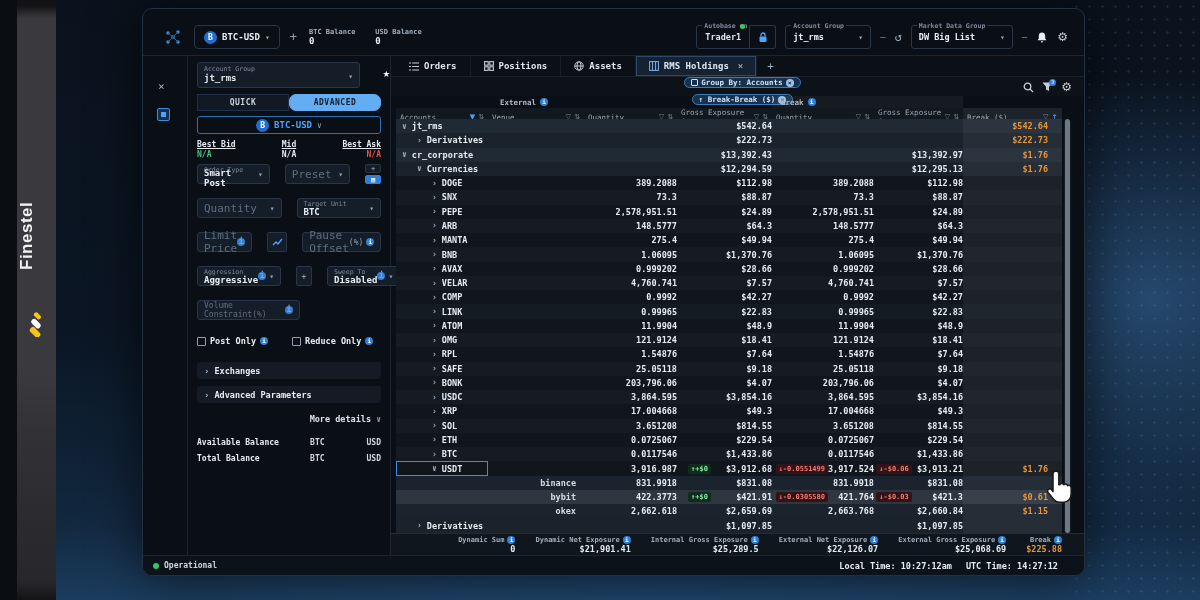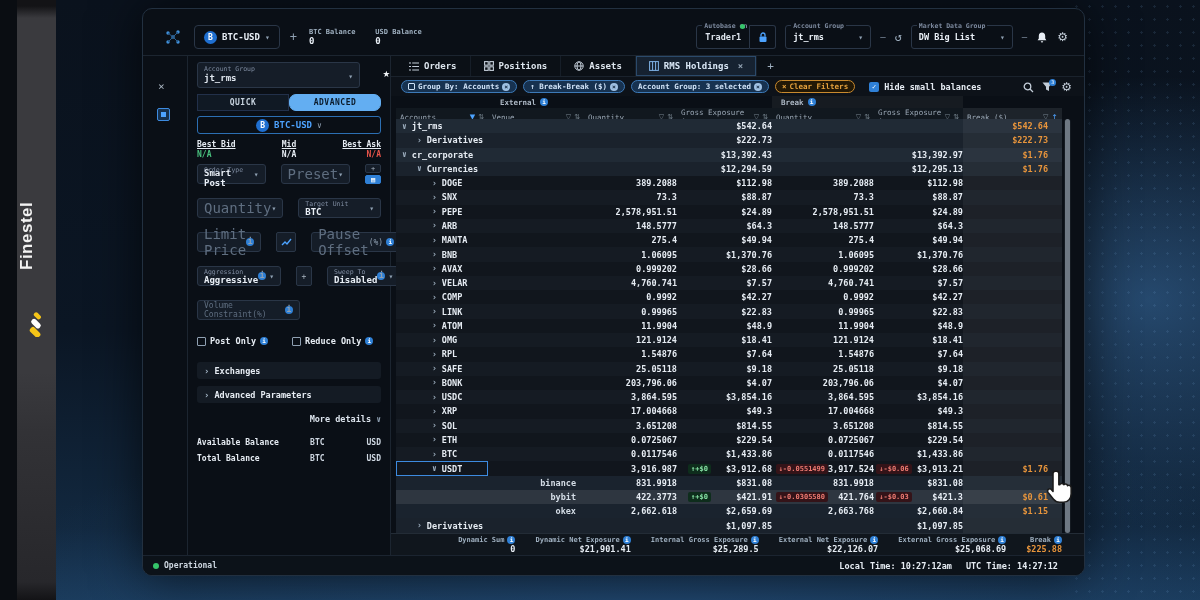--- a/index.html
+++ b/index.html
@@ -54,21 +54,21 @@
   .side-strip { position:absolute; left:0; top:46px; bottom:20px; width:45px; border-right:1px solid #1c2530; border-top:1px solid #1c2530; }
   .strip-x { position:absolute; left:15px; top:24px; color:#aab6c2; font-size:11px; }
   .strip-sq { position:absolute; left:14px; top:52px; width:13px; height:13px; border:1px solid #3d8be0; border-radius:2px; background:#16314e; display:flex; align-items:center; justify-content:center; }
   .strip-sq i { width:5px; height:5px; background:#4da3ff; display:block; }
 
   
   .opanel { position:absolute; left:45px; top:46px; bottom:20px; width:203px; border-right:1px solid #1c2530; border-top:1px solid #1c2530; padding:0 9px; }
   .fld { position:relative; background:#151d28; border:1px solid #2a3647; border-radius:3px; display:flex; align-items:center; padding:0 6px; }
   .fld .lbl { position:absolute; top:1px; left:6px; font-size:6.5px; color:#7e8ba0; }
   .fld .val { font-size:9px; font-weight:700; color:#eaf0f7; margin-top:7px; }
-  .fld .ph { font-size:14px; color:#5f6e80; }
+  .fld .ph { font-size:11px; color:#5f6e80; }
   .fld .dd { margin-left:auto; color:#8fa0b2; font-size:8px; }
   .inf { display:inline-block; width:8px; height:8px; border-radius:50%; background:#2f80d6; color:#fff; font-size:6px; line-height:8px; text-align:center; font-weight:700; font-style:normal; flex:none; }
   .row2 { position:absolute; left:9px; right:9px; display:flex; gap:15px; }
   .acct-fld { position:absolute; left:9px; top:6px; width:163px; height:26px; background:#151d28; border:1px solid #2a3647; border-radius:3px; padding:2px 6px; }
   .acct-fld .lbl { font-size:6.5px; color:#7e8ba0; }
   .acct-fld .val { font-size:9px; font-weight:700; }
   .acct-fld .dd { position:absolute; right:6px; top:9px; color:#8fa0b2; font-size:8px; }
   .star { position:absolute; right:0px; top:10px; color:#f2f5f8; font-size:12px; }
   .ptabs { position:absolute; left:9px; right:9px; top:38px; height:17px; display:flex; }
   .ptab { flex:1; display:flex; align-items:center; justify-content:center; font-size:8px; font-weight:700; letter-spacing:.5px; background:#101924; color:#c6d2de; border:1px solid #22304a; }
@@ -98,21 +98,21 @@
   .btn-buy { background:#53bd85; color:#0d3a22; }
   .btn-sell { background:#ee4b43; color:#611008; }
 
   
   .rarea { position:absolute; left:248px; right:0; top:46px; bottom:20px; border-top:1px solid #1c2530; }
   .tabbar { position:absolute; top:0; left:0; right:0; height:21px; display:flex; align-items:stretch; background:#0b1016; border-bottom:1px solid #1a222c; padding-left:5px; }
   .tab { display:flex; align-items:center; gap:5px; padding:0 13px; font-size:9px; font-weight:700; color:#dce4ec; border-right:1px solid #161e28; }
   .tab.active { background:#162231; color:#d9e7f6; box-shadow:inset 0 0 0 1px #2b4a6b; }
   .tab .tx { color:#93a3b4; font-size:9px; margin-left:4px; }
   .tab-plus { display:flex; align-items:center; padding:0 10px; color:#9fb0c0; font-size:11px; }
-  .chiprow { position:absolute; top:21px; left:0; right:0; height:19px; display:flex; align-items:center; gap:6px; padding-left:10px; background:#0d1219; }
+  .chiprow { position:absolute; top:21px; left:0; right:0; height:19px; display:flex; align-items:center; gap:6px; padding-left:10px; background:#0d1219;flex-direction:column; }
   .chip { height:13px; border-radius:7px; background:#173250; border:1px solid #3d7ab8; color:#cfe2f7; font-size:7.5px; font-weight:700; display:flex; align-items:center; gap:3px; padding:0 6px; white-space:nowrap; }
   .chip .cx { width:8px; height:8px; border-radius:50%; background:#9fc1e4; color:#10263f; font-size:6.5px; line-height:8px; text-align:center; font-weight:700; }
   .chip.warn { background:#221806; border-color:#c98a2e; color:#e8a33d; }
   .chip .sqicon { width:7px; height:7px; border:1px solid #cfe2f7; border-radius:1px; }
   .hide-small { display:flex; align-items:center; gap:5px; margin-left:8px; font-size:8.5px; font-weight:700; color:#e6ecf3; }
   .cbox { width:10px; height:10px; border-radius:2px; background:#2f80d6; color:#fff; font-size:7px; line-height:10px; text-align:center; font-weight:700; }
   .chip-icons { position:absolute; right:12px; top:3px; display:flex; align-items:center; gap:8px; }
   .badge3 { position:absolute; right:-3px; top:-3px; width:7px; height:7px; border-radius:50%; background:#2f80d6; color:#fff; font-size:5px; line-height:7px; text-align:center; }
 
   .theader { position:absolute; top:40px; left:5px; width:666px; }

